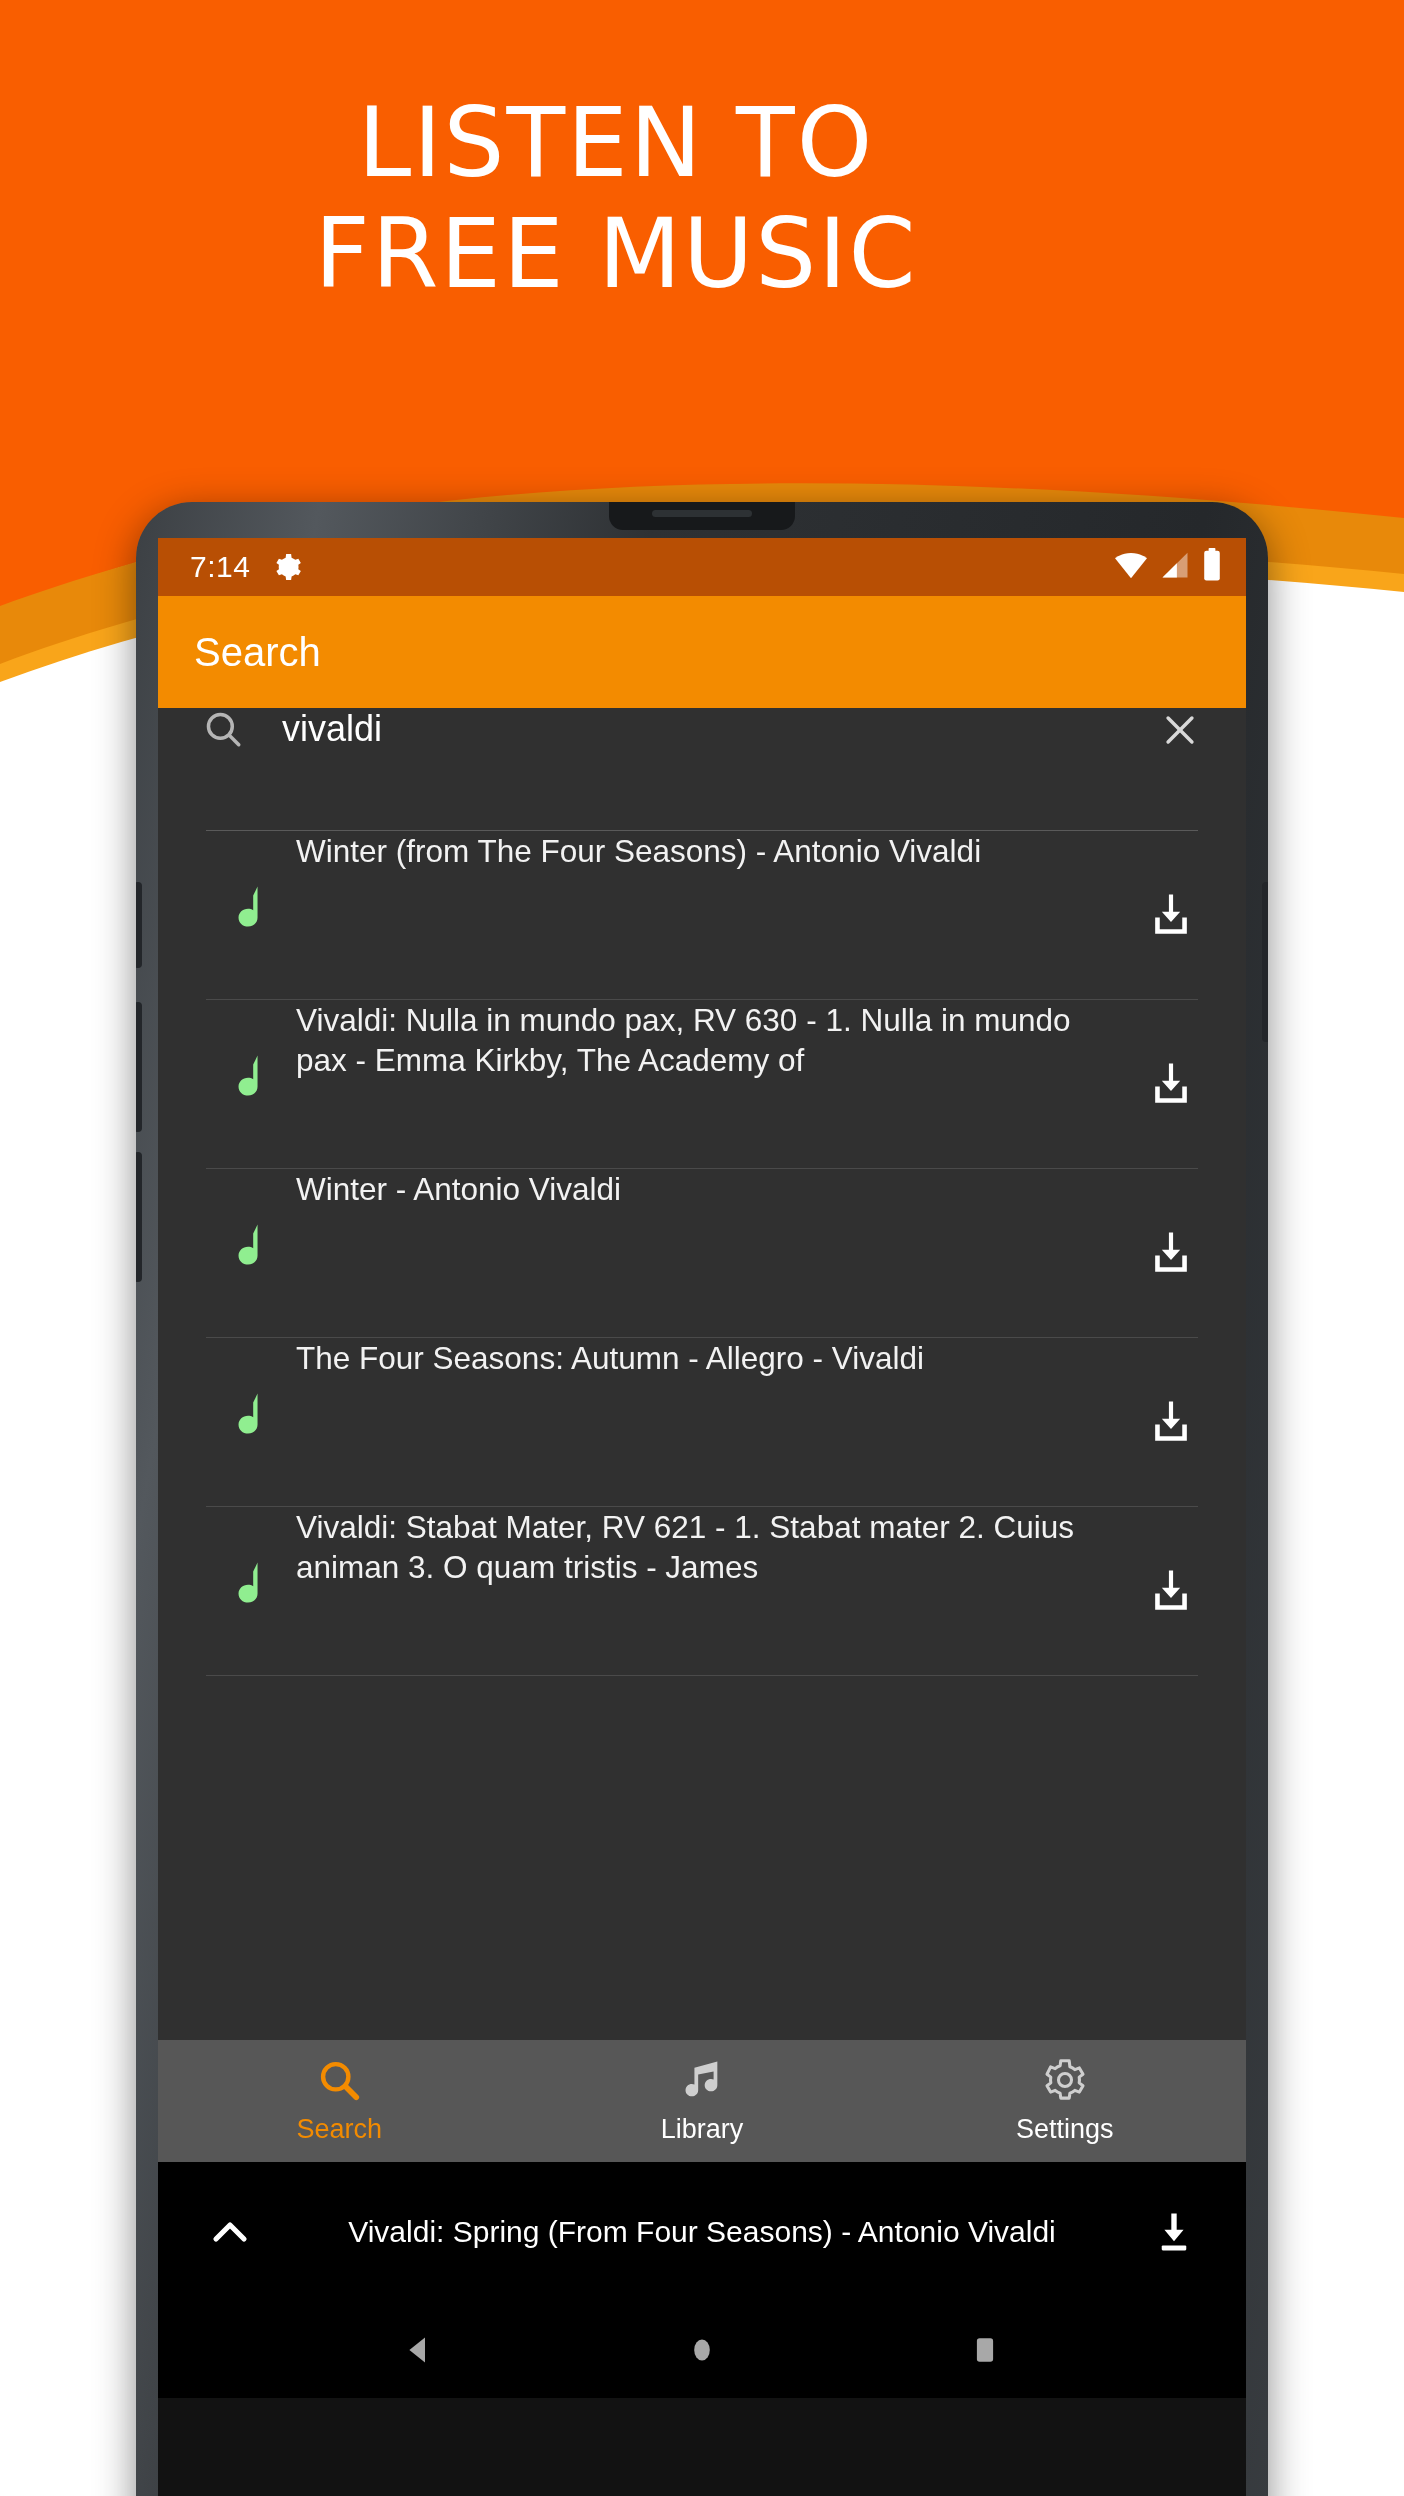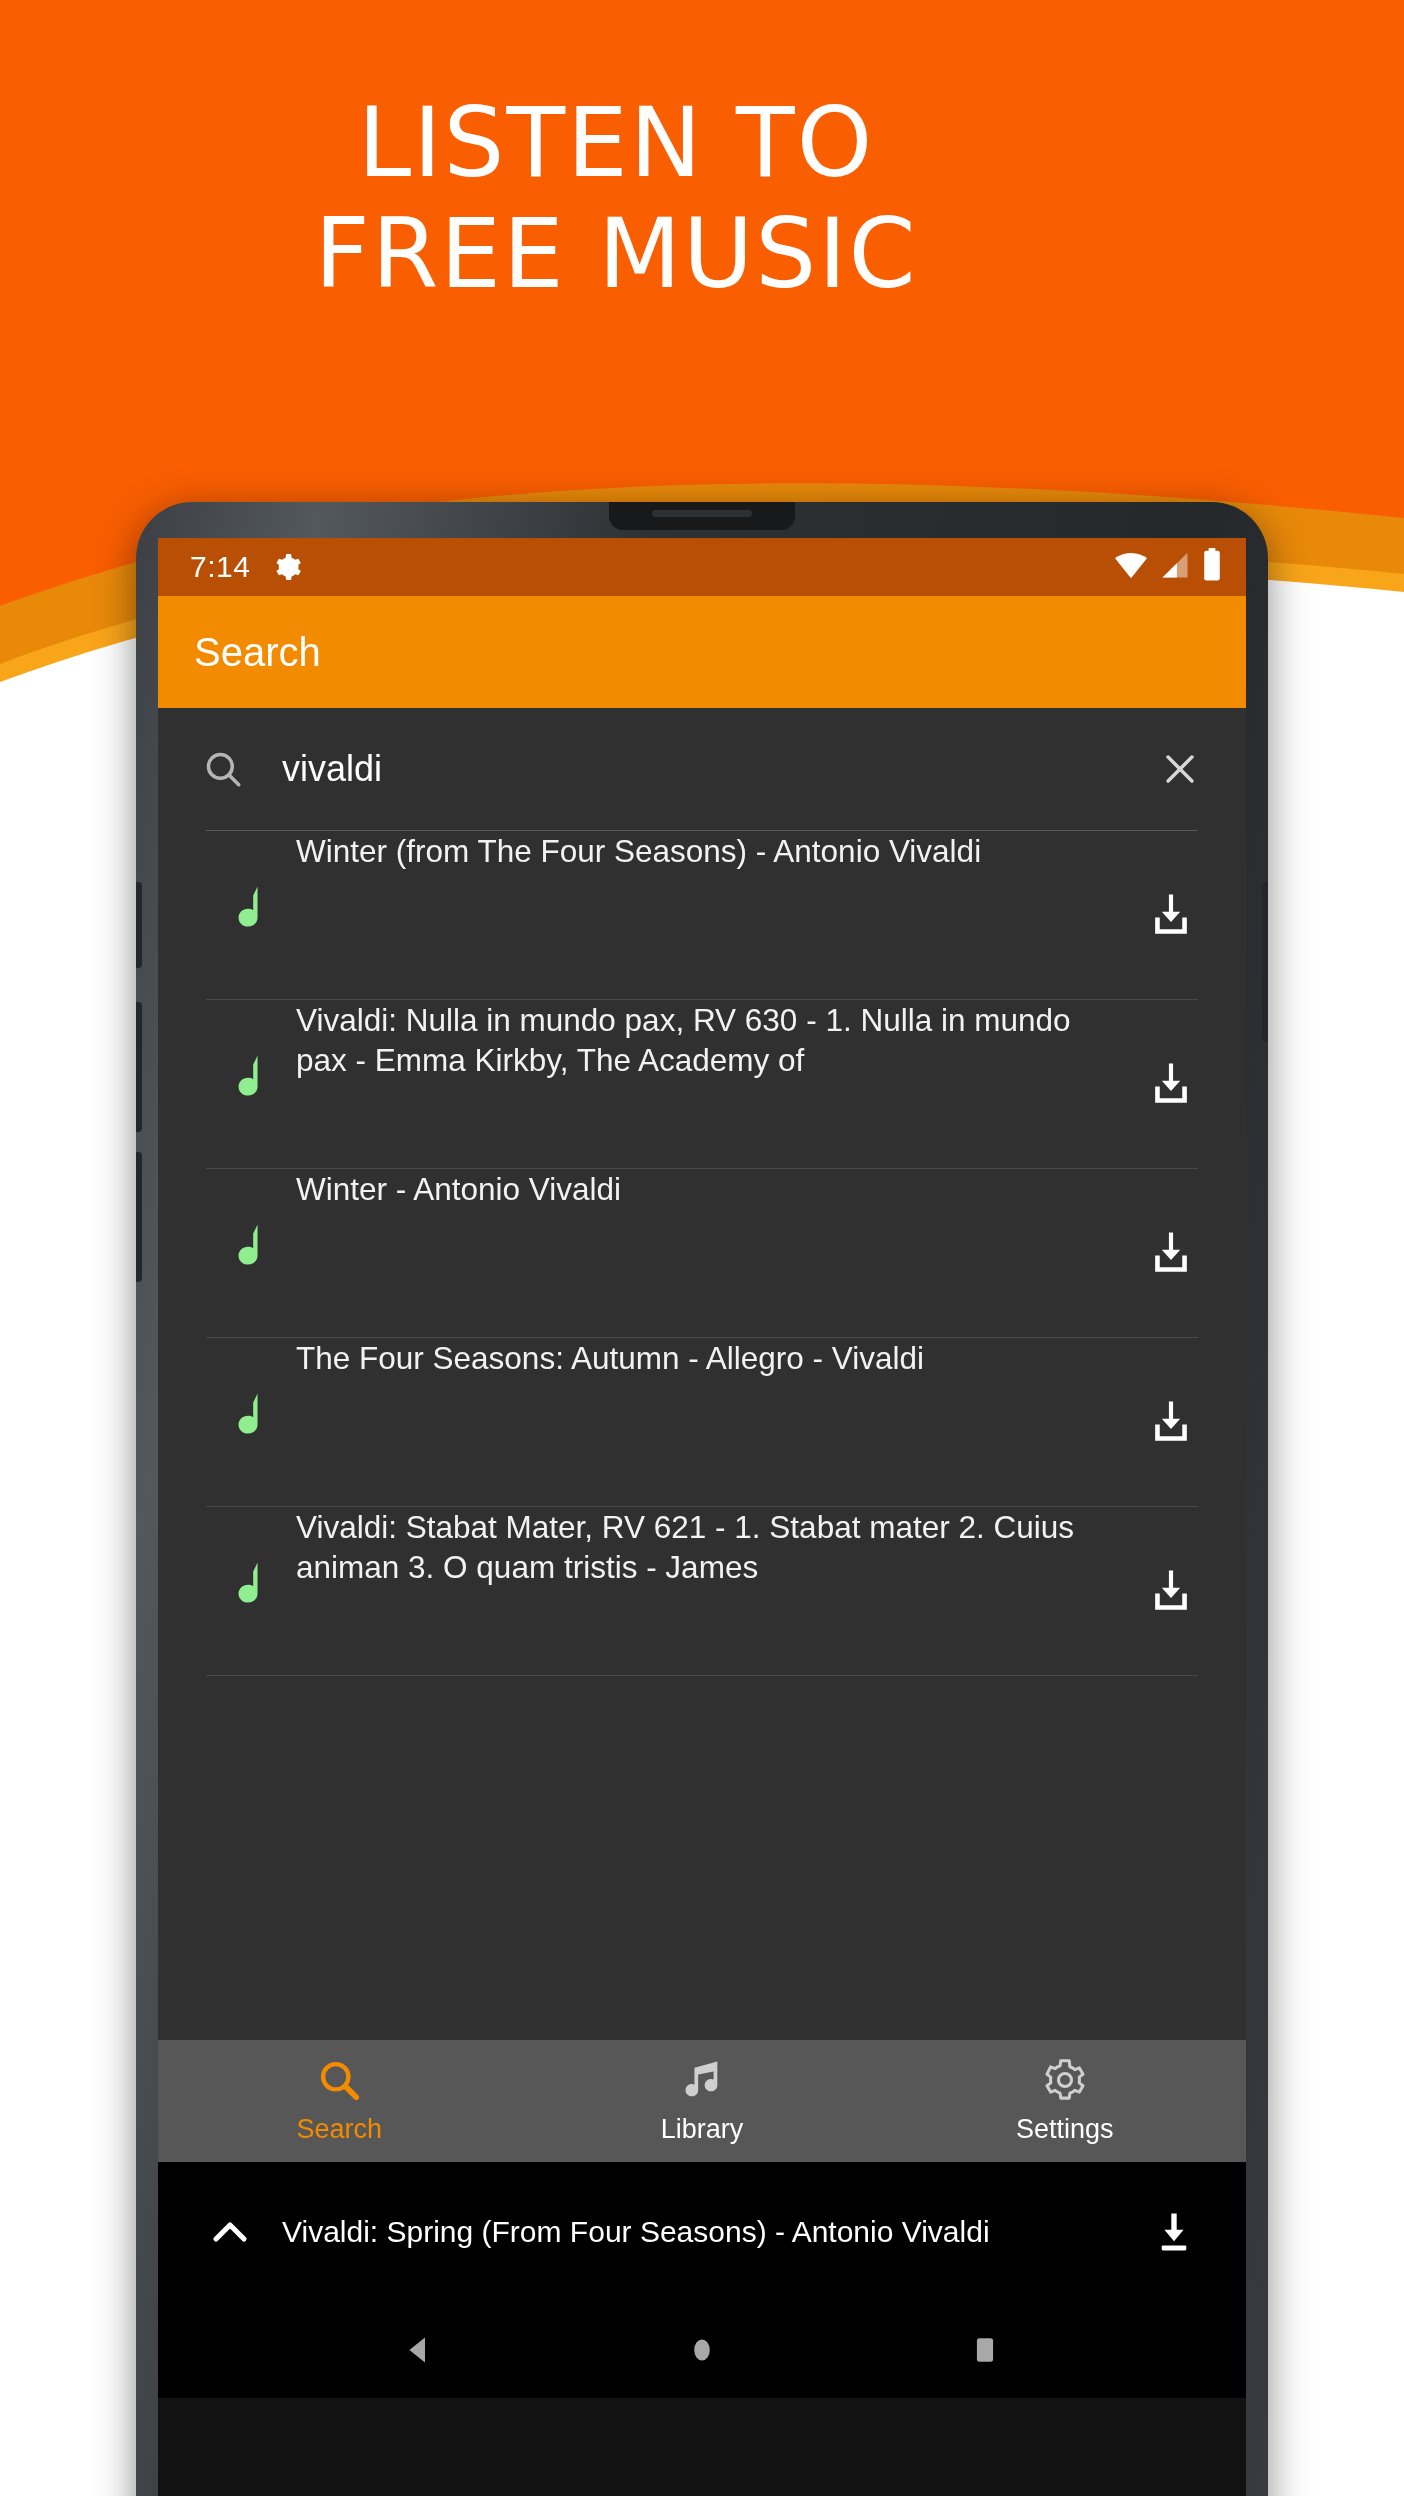--- a/index.html
+++ b/index.html
@@ -118,21 +118,21 @@
     font-weight: 400;
   }
 
   
   .content {
     background: #303030;
     height: 1332px;
     overflow: hidden;
   }
   .searchrow {
-    display: flex; align-items: center;
+    display: flex; align-items: flex-start;
     padding: 0 44px 0 44px;
     height: 122px;
   }
   .search-ico { flex: 0 0 auto; display: flex; align-items: center; }
   .search-val {
     flex: 1;
     color: #ffffff;
     font-size: 36px;
     margin-left: 38px;
     white-space: nowrap; overflow: hidden;
@@ -196,21 +196,21 @@
     background: #000000;
     display: flex; align-items: center;
     padding: 0 30px;
   }
   .np-expand { flex: 0 0 84px; display:flex; align-items:center; justify-content:center; cursor:pointer;}
   .np-title {
     flex: 1;
     color: #ffffff;
     font-size: 30px;
     line-height: 1.26;
-    text-align: left;
+    text-align: center;
     padding: 0 10px;
   }
   .np-dl { flex: 0 0 84px; display:flex; align-items:center; justify-content:center; cursor:pointer;}
 
   
   .androidnav {
     height: 96px;
     background: #000000;
     display: flex; align-items: center; justify-content: space-around;
     padding: 0 120px;

